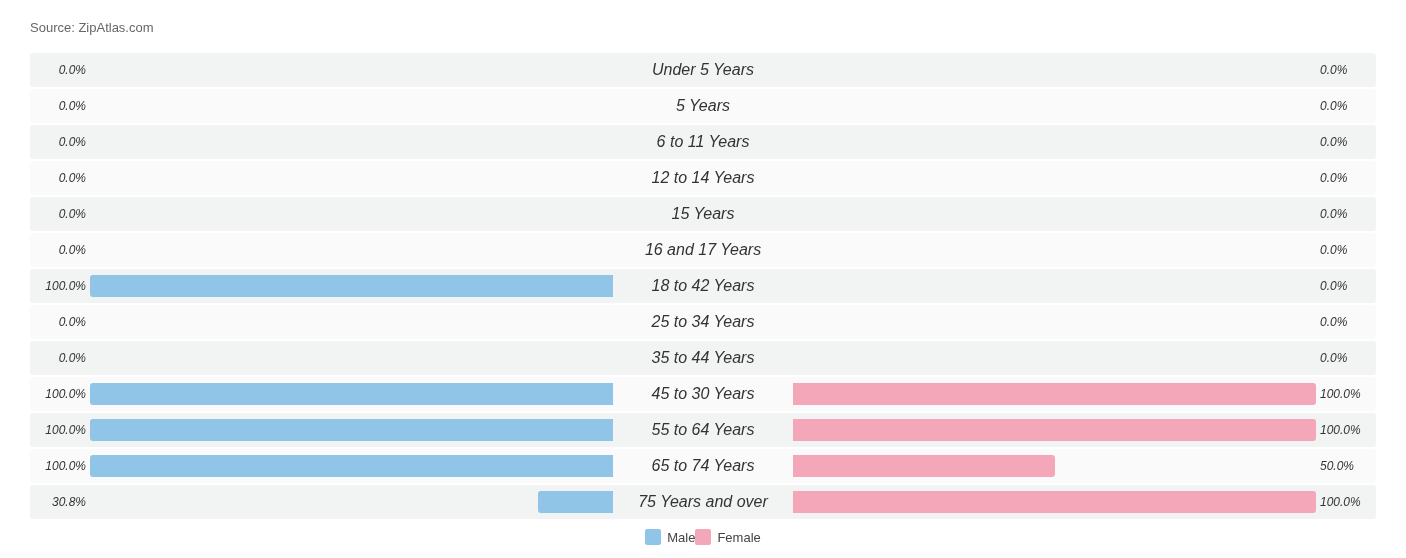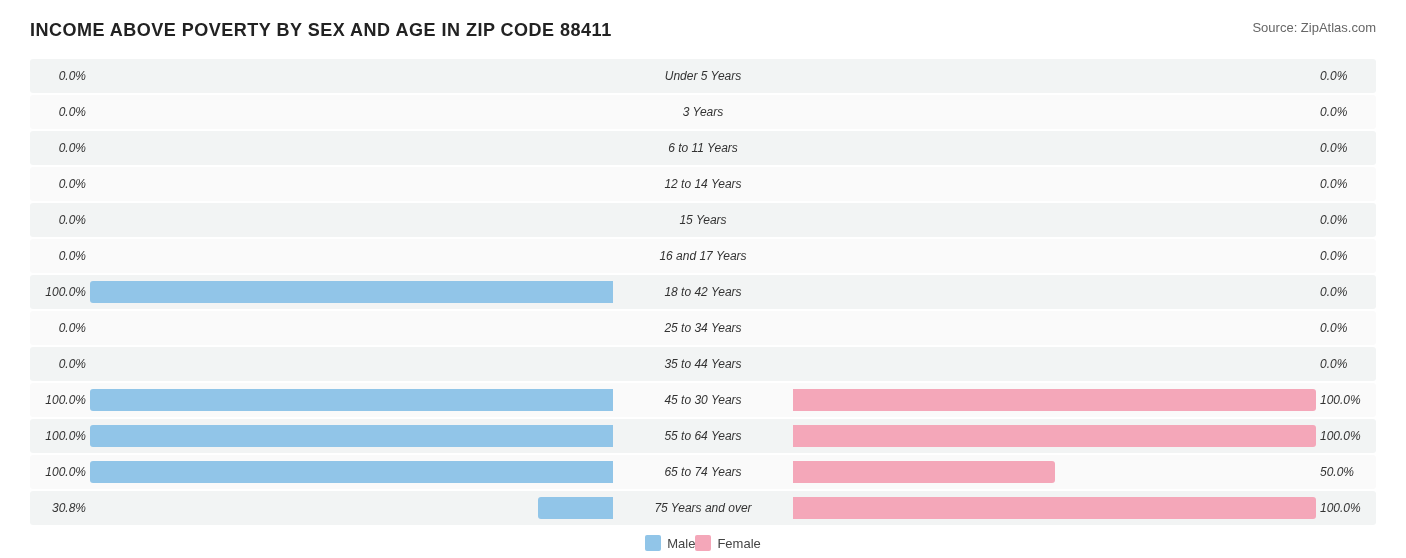--- a/index.html
+++ b/index.html
@@ -71,21 +71,21 @@
     }
     .left-bar {
       height: 22px;
       background: #91c5e8;
       border-radius: 3px 0 0 3px;
       min-width: 0;
     }
     .center-label {
       width: 180px;
       text-align: center;
-      font-size: 12px;
+      font-size: 16px;
       color: #333;
       z-index: 2;
       flex-shrink: 0;
       padding: 0 4px;
       white-space: nowrap;
     }
     .right-bar-area {
       flex: 1;
       display: flex;
       justify-content: flex-start;
@@ -128,21 +128,20 @@
       height: 16px;
       border-radius: 2px;
     }
     .legend-box-male { background: #91c5e8; }
     .legend-box-female { background: #f4a7b9; }
   </style>
 </head>
 <body>
 
 <div class="header-row">
-  <div class="chart-title">INCOME ABOVE POVERTY BY SEX AND AGE IN ZIP CODE 88411</div>
   <div class="source">Source: ZipAtlas.com</div>
 </div>
 
 <div class="chart-container" id="chart-container">
 
 <div class="row-wrapper">
       <div class="row-bg" style="background: rgb(242, 244, 244);"></div>
       <div class="left-val">0.0%</div>
       <div class="left-bar-area">
         <div class="left-bar" style="width: 0%;"></div>
@@ -152,21 +151,21 @@
         <div class="right-bar" style="width: 0%;"></div>
       </div>
       <div class="right-val">0.0%</div>
     </div>
     <div class="row-wrapper">
       <div class="row-bg" style="background: rgb(250, 250, 250);"></div>
       <div class="left-val">0.0%</div>
       <div class="left-bar-area">
         <div class="left-bar" style="width: 0%;"></div>
       </div>
-      <div class="center-label">3 Years</div>
+      <div class="center-label">5 Years</div>
       <div class="right-bar-area">
         <div class="right-bar" style="width: 0%;"></div>
       </div>
       <div class="right-val">0.0%</div>
     </div>
     <div class="row-wrapper">
       <div class="row-bg" style="background: rgb(242, 244, 244);"></div>
       <div class="left-val">0.0%</div>
       <div class="left-bar-area">
         <div class="left-bar" style="width: 0%;"></div>

